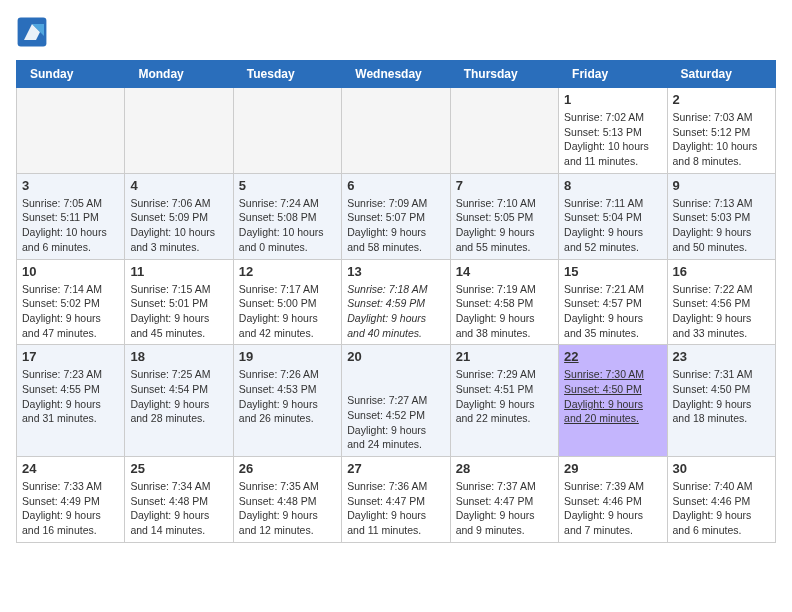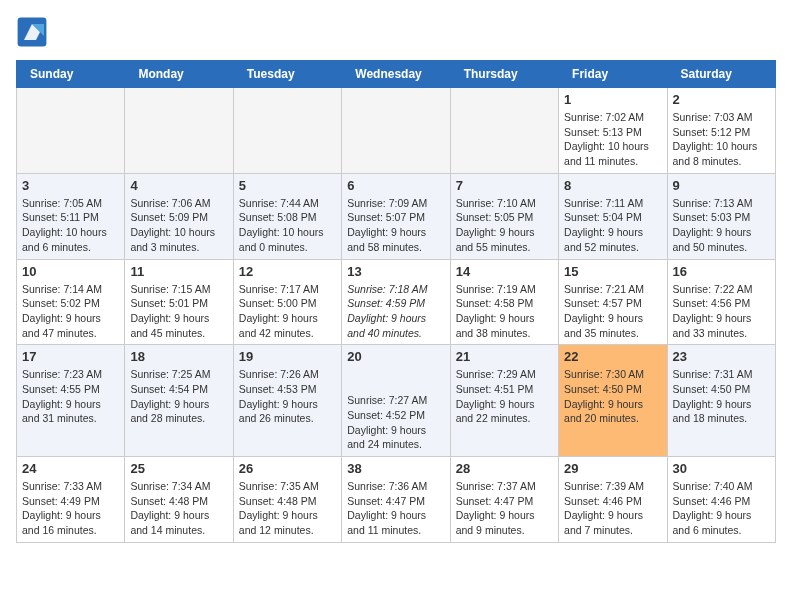--- a/index.html
+++ b/index.html
@@ -148,21 +148,21 @@
 Daylight: 10 hours and 6 minutes.</div>
         </td>
         <td style="background: rgb(240, 244, 250);">
           <span class="day-number">4</span>
           <div class="day-info" style="white-space: pre-line;">Sunrise: 7:06 AM
 Sunset: 5:09 PM
 Daylight: 10 hours and 3 minutes.</div>
         </td>
         <td style="background: rgb(240, 244, 250);">
           <span class="day-number">5</span>
-          <div class="day-info" style="white-space: pre-line;">Sunrise: 7:44 AM
+          <div class="day-info" style="white-space: pre-line;">Sunrise: 7:24 AM
 Sunset: 5:08 PM
 Daylight: 10 hours and 0 minutes.</div>
         </td>
         <td style="background: rgb(240, 244, 250);">
           <span class="day-number">6</span>
           <div class="day-info" style="white-space: pre-line;">Sunrise: 7:09 AM
 Sunset: 5:07 PM
 Daylight: 9 hours and 58 minutes.</div>
         </td>
         <td style="background: rgb(240, 244, 250);">
@@ -252,21 +252,21 @@
           <div class="day-info" style="white-space: pre-line; margin-top: 29px;">Sunrise: 7:27 AM
 Sunset: 4:52 PM
 Daylight: 9 hours and 24 minutes.</div>
         </td>
         <td style="background: rgb(240, 244, 250);">
           <span class="day-number">21</span>
           <div class="day-info" style="white-space: pre-line;">Sunrise: 7:29 AM
 Sunset: 4:51 PM
 Daylight: 9 hours and 22 minutes.</div>
         </td>
-        <td style="background: #fdba74;">
+        <td style="background: #c4b5fd; text-decoration: underline;">
           <span class="day-number">22</span>
           <div class="day-info" style="white-space: pre-line;">Sunrise: 7:30 AM
 Sunset: 4:50 PM
 Daylight: 9 hours and 20 minutes.</div>
         </td>
         <td style="background: rgb(240, 244, 250);">
           <span class="day-number">23</span>
           <div class="day-info" style="white-space: pre-line;">Sunrise: 7:31 AM
 Sunset: 4:50 PM
 Daylight: 9 hours and 18 minutes.</div>
@@ -285,21 +285,21 @@
 Sunset: 4:48 PM
 Daylight: 9 hours and 14 minutes.</div>
         </td>
         <td>
           <span class="day-number">26</span>
           <div class="day-info" style="white-space: pre-line;">Sunrise: 7:35 AM
 Sunset: 4:48 PM
 Daylight: 9 hours and 12 minutes.</div>
         </td>
         <td>
-          <span class="day-number">38</span>
+          <span class="day-number">27</span>
           <div class="day-info" style="white-space: pre-line;">Sunrise: 7:36 AM
 Sunset: 4:47 PM
 Daylight: 9 hours and 11 minutes.</div>
         </td>
         <td>
           <span class="day-number">28</span>
           <div class="day-info" style="white-space: pre-line;">Sunrise: 7:37 AM
 Sunset: 4:47 PM
 Daylight: 9 hours and 9 minutes.</div>
         </td>

